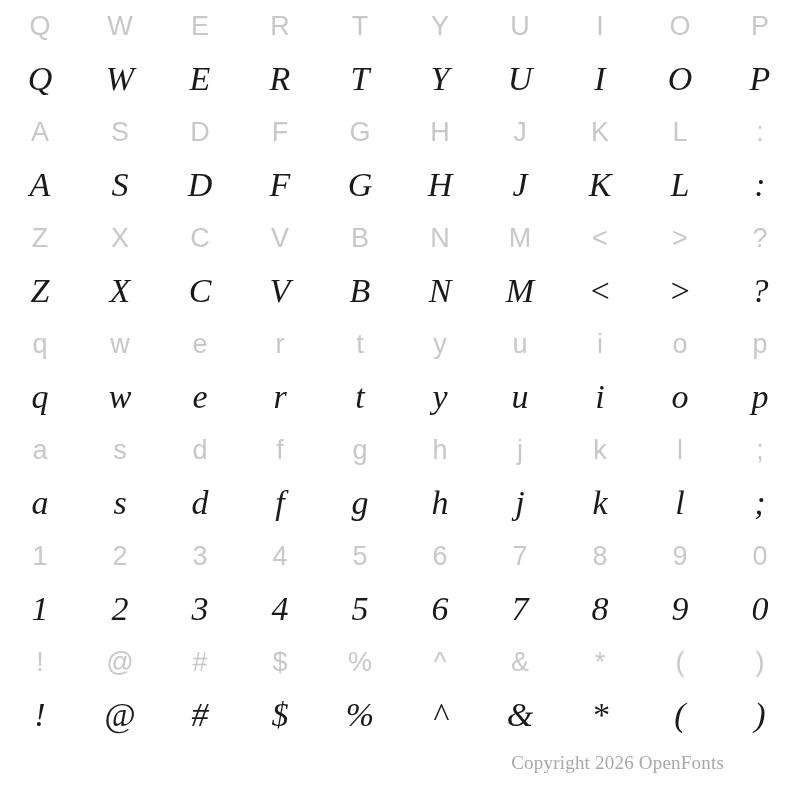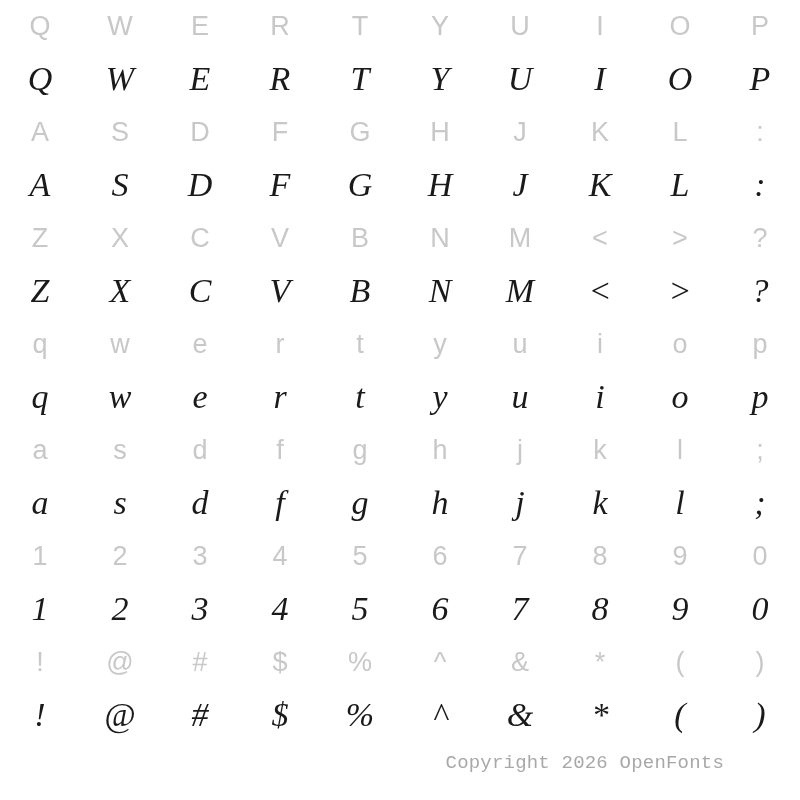--- a/index.html
+++ b/index.html
@@ -54,21 +54,21 @@
     font-size: 34px;
     color: #1a1a1a;
   }
   .footer {
     position: absolute;
     left: 0;
     right: 0;
     bottom: 26px;
     text-align: right;
     padding-right: 76px;
-    font-family: Liberation Mono, monospace;
+    font-family: Liberation Serif, serif;
     font-size: 19px;
     color: #a8a8a8;
     letter-spacing: 0.2px;
     margin-left: 32px;
   }
 </style>
 </head>
 <body>
 
 <div id="specimen">

